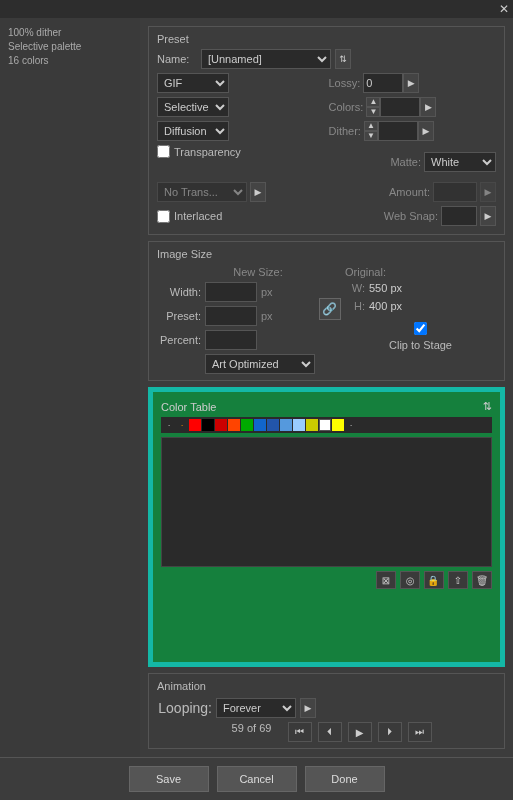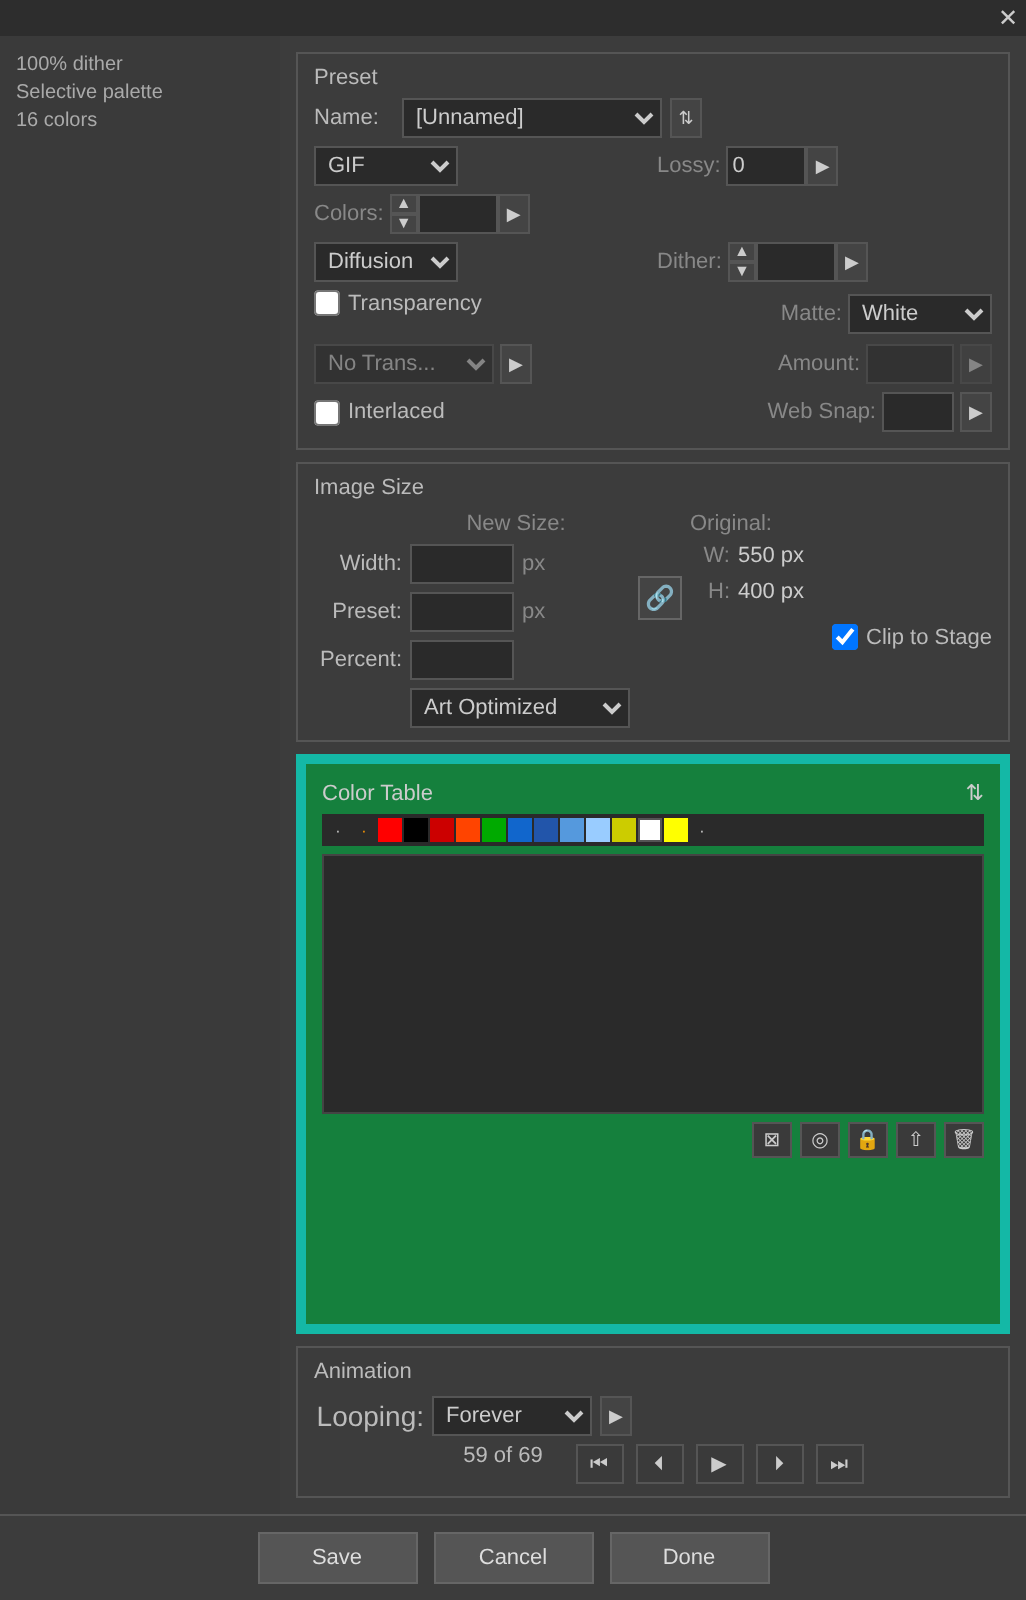--- a/index.html
+++ b/index.html
@@ -127,21 +127,21 @@
       cursor: pointer;
       display: flex;
       align-items: center;
       justify-content: center;
       padding: 0;
     }
     .checkbox-row {
       display: flex;
       align-items: center;
       gap: 4px;
-      margin-bottom: 10px;
+      margin-bottom: 20px;
     }
     .checkbox-row label {
       color: #bbb;
       font-size: 11px;
     }
     .no-trans-select {
       width: 90px;
       opacity: 0.5;
     }
     .amount-input {
@@ -222,20 +222,21 @@
     }
     .orig-value {
       color: #ccc;
     }
     .clip-row {
       display: flex;
       align-items: center;
       gap: 4px;
       margin-top: 4px;
       justify-content: flex-end;
+      flex-direction: column;
     }
     .clip-row label {
       color: #bbb;
       font-size: 11px;
     }
     .opt-select {
       width: 110px;
     }
     .color-table-section {
       background: #15803d;
@@ -450,20 +451,25 @@
           <div class="half-row">
             <label>Lossy:</label>
             <div class="spinner-group">
               <input type="text" class="spinner-input" value="0" style="">
               <button class="arrow-btn">▶</button>
             </div>
           </div>
         </div>
 
         <div class="row-2col">
+          <div class="half-row">
+            <select class="small-select">
+              <option value="Selective">Selective</option>
+            </select>
+          </div>
           <div class="half-row">
             <label>Colors:</label>
             <div class="spinner-group">
               <div class="spin-btns">
                 <button class="spin-btn">▲</button>
                 <button class="spin-btn">▼</button>
               </div>
               <input type="text" class="spinner-input" style="">
               <button class="arrow-btn">▶</button>
             </div>

